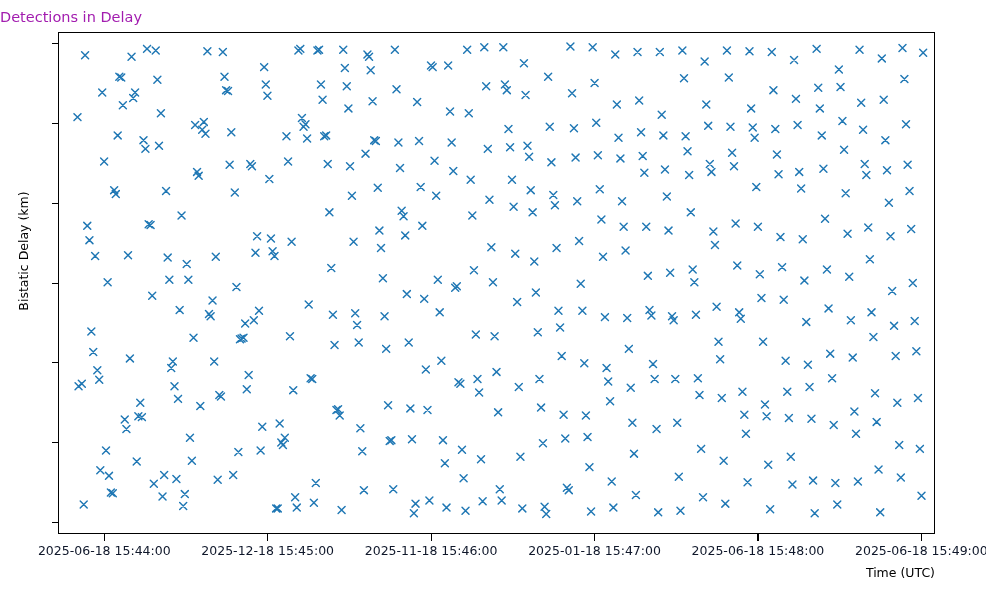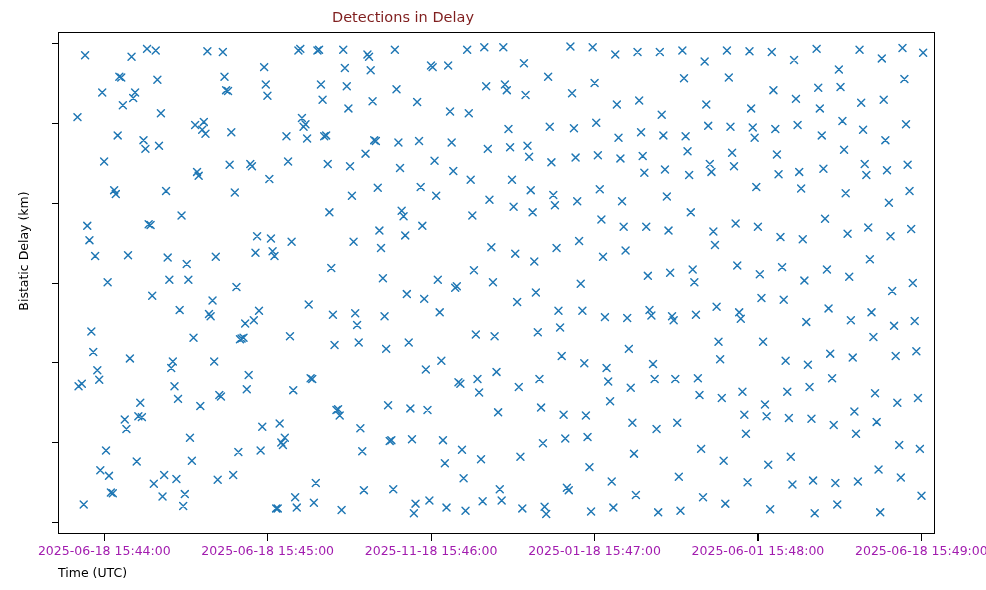--- a/index.html
+++ b/index.html
@@ -13,23 +13,23 @@
     height: 590px;
     background: #ffffff;
     font-family: "DejaVu Sans", sans-serif;
     overflow: hidden;
   }
   #plot-title {
     position: absolute;
     left: 0;
     top: 8px;
     width: 806px;
-    text-align: center;
+    text-align: left;
     font-size: 14.5px;
-    color: #7f1d1d;
+    color: #a21caf;
     line-height: 18px;
     white-space: nowrap;
   }
   #axes {
     position: absolute;
     left: 58px;
     top: 32px;
     width: 877px;
     height: 502px;
     box-sizing: border-box;
@@ -70,30 +70,30 @@
     height: 6.5px;
     background: #000000;
   }
   .xtick .ticklabel {
     position: absolute;
     left: -80px;
     top: 8px;
     width: 160px;
     text-align: center;
     font-size: 12.5px;
-    color: #a21caf;
+    color: #0f172a;
     line-height: 18px;
     white-space: nowrap;
   }
   #xlabel {
     position: absolute;
     left: 58px;
     top: 565px;
     width: 877px;
-    text-align: left;
+    text-align: right;
     font-size: 12.5px;
     color: #000000;
     line-height: 16px;
   }
   #ylabel {
     position: absolute;
     left: -86px;
     top: 243px;
     width: 220px;
     text-align: center;
@@ -135,33 +135,33 @@
       </div>
       <div class="ytick" style="top: 43.9524px;">
         <div class="tickline"></div>
       </div>
       <div class="xtick" style="left: 104.301px;">
         <div class="tickline"></div>
         <div class="ticklabel">2025-06-18 15:44:00</div>
       </div>
       <div class="xtick" style="left: 267.717px;">
         <div class="tickline"></div>
-        <div class="ticklabel">2025-06-18 15:45:00</div>
+        <div class="ticklabel">2025-12-18 15:45:00</div>
       </div>
       <div class="xtick" style="left: 431.134px;">
         <div class="tickline"></div>
         <div class="ticklabel">2025-11-18 15:46:00</div>
       </div>
       <div class="xtick" style="left: 594.55px;">
         <div class="tickline"></div>
         <div class="ticklabel">2025-01-18 15:47:00</div>
       </div>
       <div class="xtick" style="left: 757.966px;">
         <div class="tickline"></div>
-        <div class="ticklabel">2025-06-01 15:48:00</div>
+        <div class="ticklabel">2025-06-18 15:48:00</div>
       </div>
       <div class="xtick" style="left: 921.382px;">
         <div class="tickline"></div>
         <div class="ticklabel">2025-06-18 15:49:00</div>
       </div>
     </div>
 
   <div id="axes">
     <svg id="scatter-layer" viewBox="0 0 877 502" preserveAspectRatio="none">
         <g stroke="#1f77b4" stroke-width="1.45" stroke-linecap="round" fill="none">

